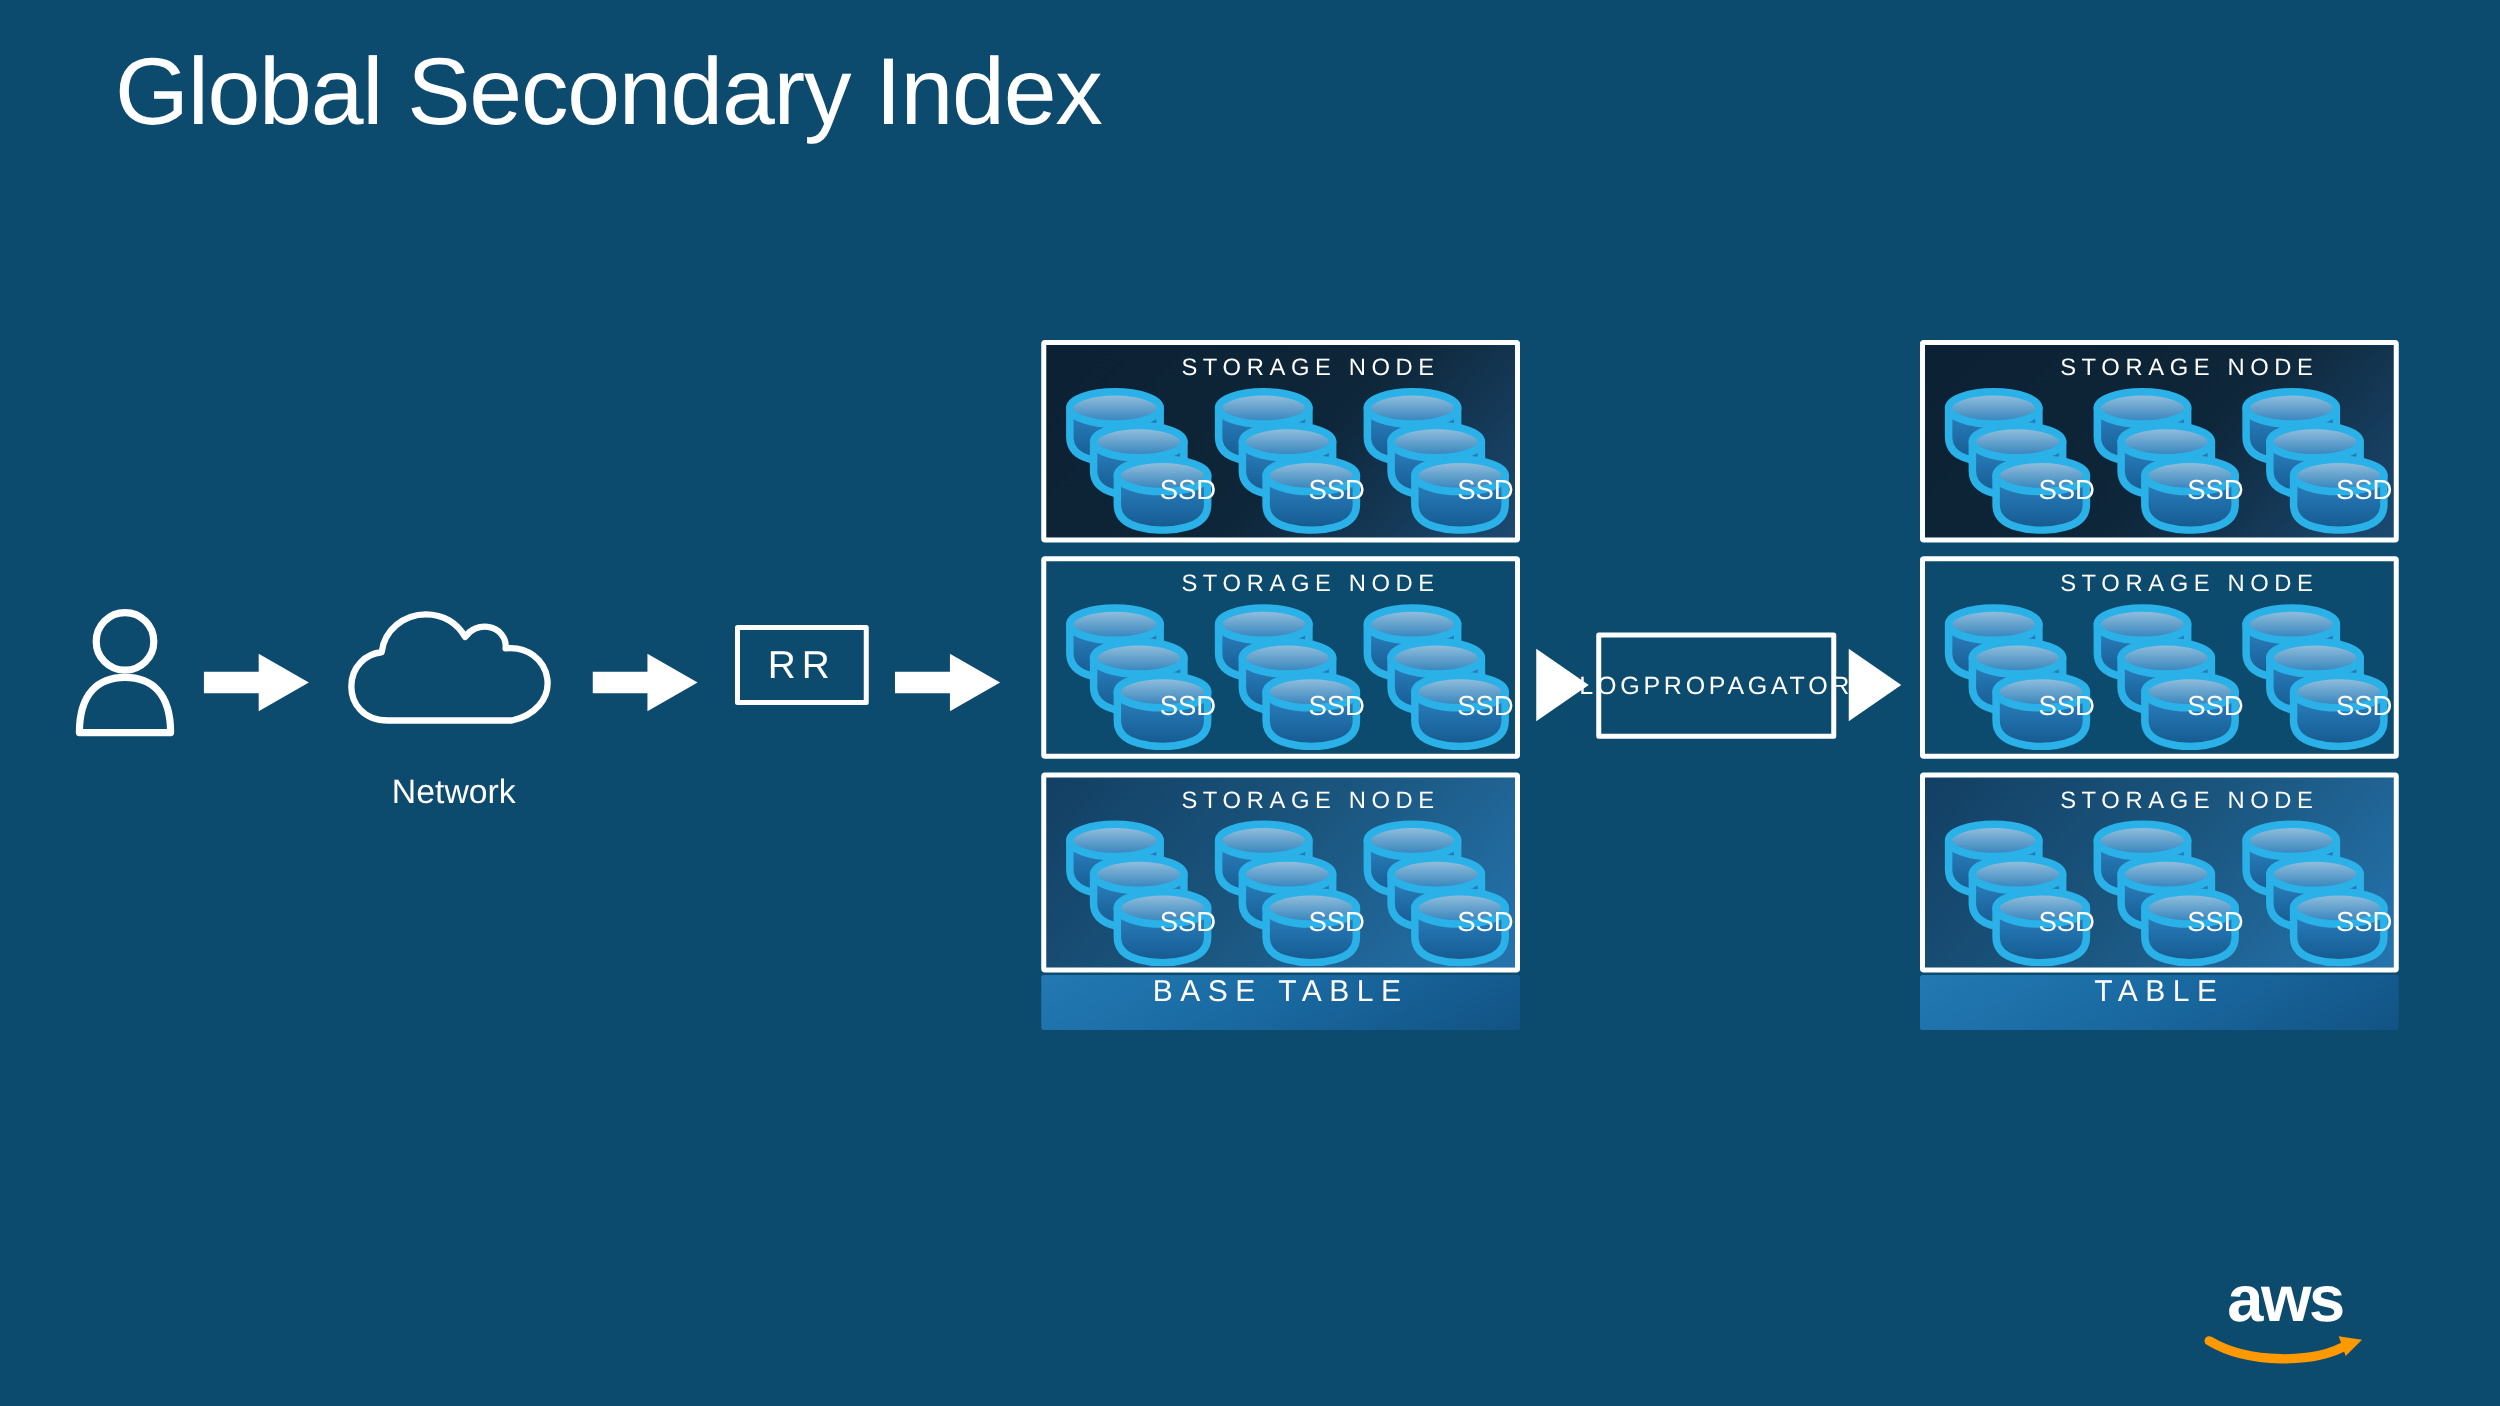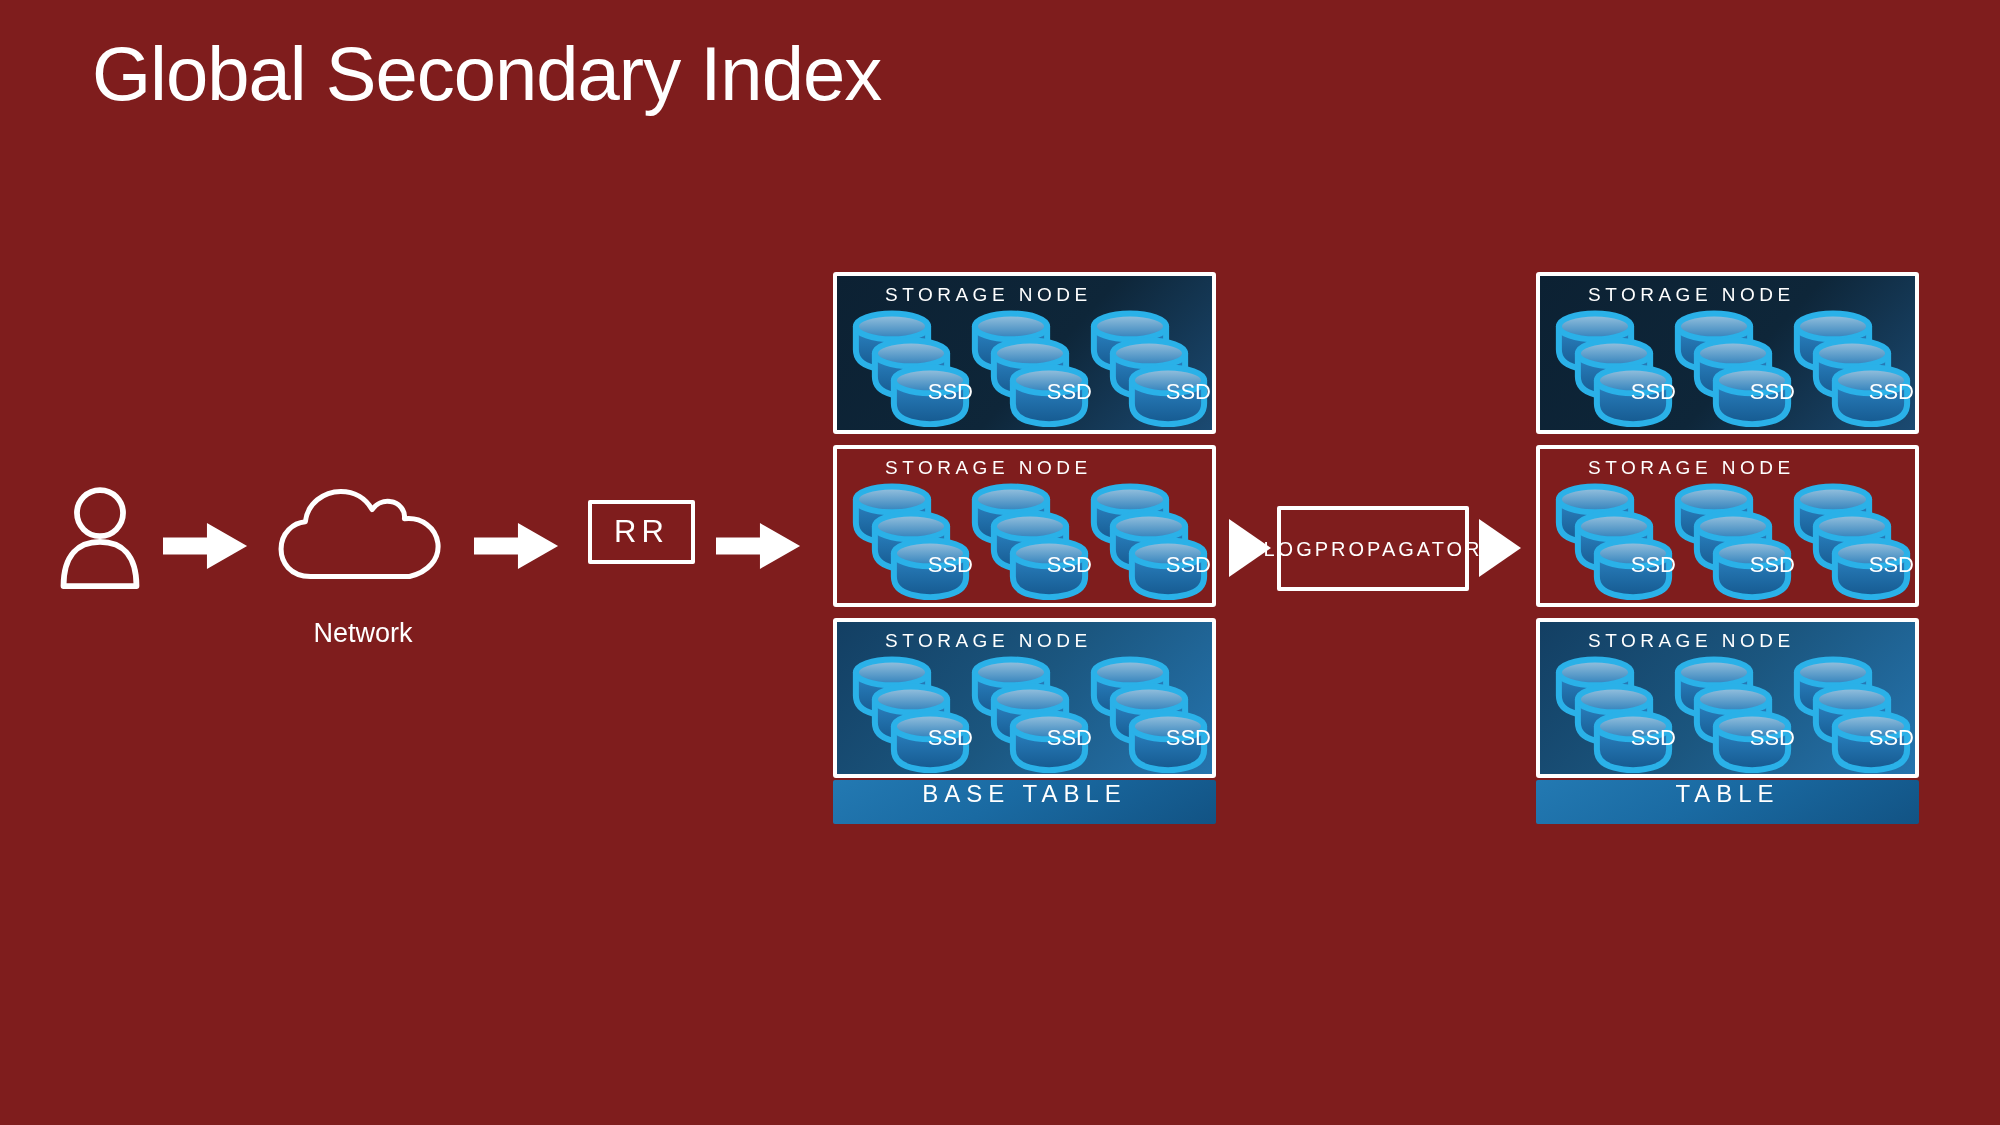--- a/index.html
+++ b/index.html
@@ -1,19 +1,19 @@
 <!DOCTYPE html>
 <html><head>
 <meta charset="utf-8">
 <style>
   html,body{margin:0;padding:0;background:#0a1620;}
   .slide{
     position:relative;
     width:2000px;height:1125px;
-    background:#7f1d1d;
+    background:#0c4a6e;
     overflow:hidden;
     font-family:"Liberation Sans", sans-serif;
     color:#fff;
   }
   
   .slide-title{
     position:absolute;left:92px;top:30px;
     font-size:76px;font-weight:400;letter-spacing:-1px;
     color:#ffffff;white-space:nowrap;
   }
@@ -43,21 +43,21 @@
   .node-group.left{left:833px;}
   .node-group.right{left:1536px;}
   .node-box{
     position:relative;height:162px;margin-bottom:11px;
     border:4px solid #fff;border-radius:3px;box-sizing:border-box;
   }
   .node-box.g1{background:linear-gradient(133deg,#0c2133 0%,#0e2639 55%,#1b4a72 100%);}
   .node-box.g2{background:linear-gradient(133deg,#0c2133 0%,#123párt 0%,#0d2436 40%,#20639a 100%);}
   .node-box.g3{background:linear-gradient(133deg,#133f63 0%,#1b567f 50%,#2574ae 100%);height:160px;margin-bottom:2px;}
   .node-title{
-    padding-top:8px;
+    text-align:center;padding-top:8px;
     font-size:19px;letter-spacing:4.5px;color:#fff;white-space:nowrap;margin-left:48px;
   }
   .clusters{position:relative;margin-top:3px;height:122px;}
   .cluster{position:absolute;top:0;width:124px;height:120px;}
   .cluster.c0{left:12px;}
   .cluster.c1{left:131px;}
   .cluster.c2{left:250px;}
   .cyl{position:absolute;width:86px;height:64px;}
   .cyl.p0{left:0;top:0;}
   .cyl.p1{left:19px;top:27px;}
@@ -451,14 +451,21 @@
             <div class="ssd-label">SSD</div>
           </div>
         </div>
       </div>
       <div class="band">
       <span>TABLE</span>
     </div>
   </div>
 
 
+  <div class="aws-logo">
+    <div class="aws-logo-text">aws</div>
+    <svg class="aws-smile" width="132" height="28" viewBox="0 0 140 30">
+      <path d="M5 5 C 38 25 96 25 124 8" stroke="#ff9900" stroke-width="8" fill="none" stroke-linecap="round"></path>
+      <path d="M116 1 L136 4 L122 18 Z" fill="#ff9900"></path>
+    </svg>
+  </div>
 
 </div>
 
 </body></html>

